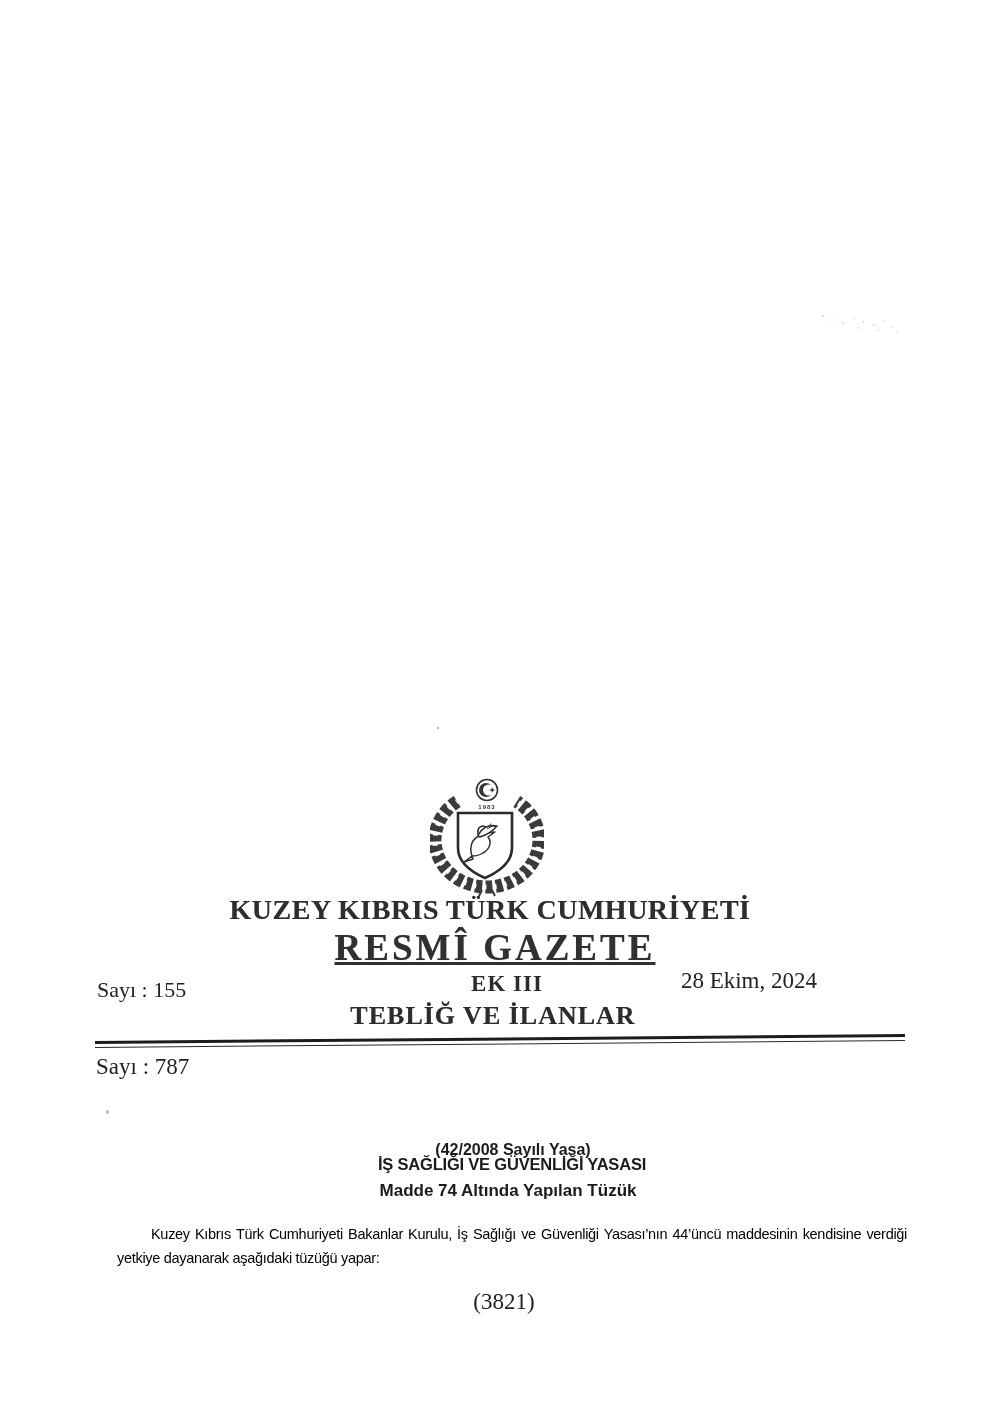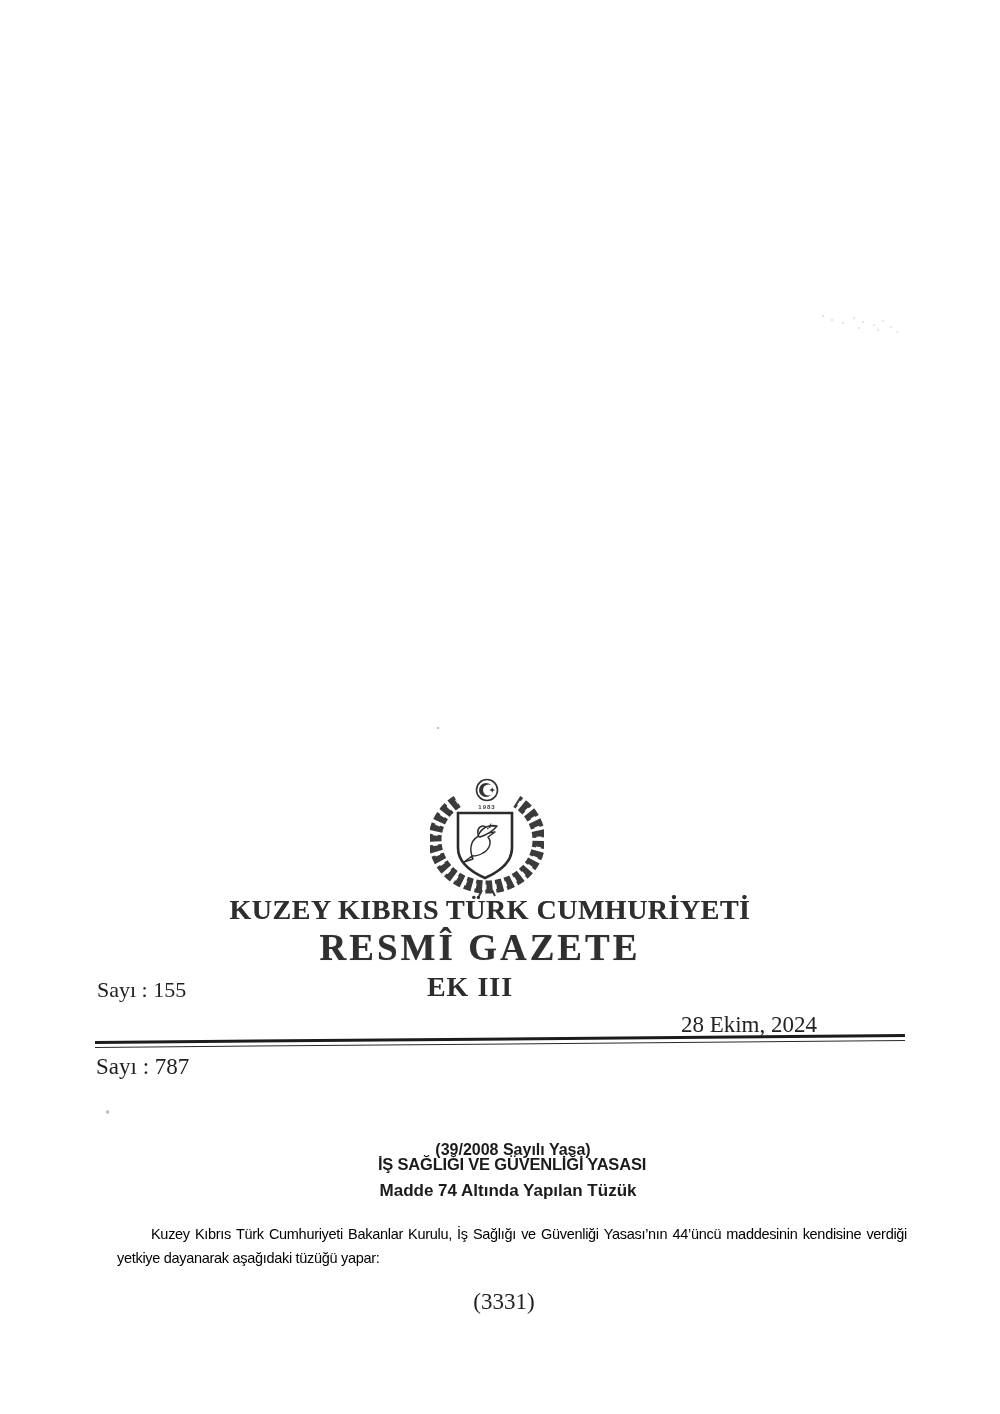--- a/index.html
+++ b/index.html
@@ -25,36 +25,37 @@
     white-space: nowrap;
     font-size: 28px;
     font-weight: bold;
     letter-spacing: 0.5px;
     color: #2e2e2e;
     text-shadow: 0 0 0.6px rgba(40,40,40,0.55);
   }
   .gazette-title {
     position: absolute;
     top: 926px;
-    left: 480px;
+    left: 495px;
     transform: translateX(-50%);
     white-space: nowrap;
     font-size: 37px;
     font-weight: bold;
     letter-spacing: 3px;
     color: #303030;
     text-shadow: 0 0 0.8px rgba(40,40,40,0.5);
+    text-decoration: underline;
   }
   .supplement-title {
     position: absolute;
     top: 971px;
-    left: 470px;
-    transform: translateX(-50%);
-    white-space: nowrap;
-    font-size: 28px;
+    left: 507px;
+    transform: translateX(-50%);
+    white-space: nowrap;
+    font-size: 23px;
     font-weight: bold;
     letter-spacing: 1px;
     color: #2c2c2c;
   }
   .section-title {
     position: absolute;
     top: 1001px;
     left: 493px;
     transform: translateX(-50%);
     white-space: nowrap;
@@ -72,21 +73,20 @@
     color: #222;
     white-space: nowrap;
   }
   .publication-date {
     position: absolute;
     top: 968px;
     right: 99px;
     font-size: 23px;
     color: #222;
     white-space: nowrap;
-    margin-top: 44px;
   }
   
   .divider-rule {
     position: absolute;
     top: 1041px;
     left: 95px;
     width: 810px;
     height: 3px;
     border-top: 3.5px solid #1c1c1c;
     border-bottom: 1.8px solid #2a2a2a;
@@ -246,24 +246,25 @@
         <path d="M 57 53 q 5 -4 9 -3 m -6.5 1 l 1.5 -3.5" fill="none" stroke-width="1"></path>
       </g>
     </svg>
   </div>
 
   <div class="country-title">KUZEY KIBRIS TÜRK CUMHURİYETİ</div>
   <div class="gazette-title">RESMÎ GAZETE</div>
   <div class="issue-number">Sayı : 155</div>
   <div class="supplement-title">EK III</div>
   <div class="publication-date">28 Ekim, 2024</div>
+  <div class="section-title">TEBLİĞ VE İLANLAR</div>
 
   <div class="divider-rule"></div>
 
   <div class="notice-number">Sayı : 787</div>
   <div class="law-title">İŞ SAĞLIĞI VE GÜVENLİĞİ YASASI</div>
-  <div class="law-subtitle">(39/2008 Sayılı Yasa)</div>
+  <div class="law-subtitle">(42/2008 Sayılı Yasa)</div>
   <div class="regulation-heading">Madde 74 Altında Yapılan Tüzük</div>
   <div class="body-paragraph">Kuzey Kıbrıs Türk Cumhuriyeti Bakanlar Kurulu, İş Sağlığı ve Güvenliği Yasası’nın 44’üncü maddesinin kendisine verdiği yetkiye dayanarak aşağıdaki tüzüğü yapar:</div>
 
-  <div class="page-number">(3331)</div>
+  <div class="page-number">(3821)</div>
 
 </div>
 
 </body></html>

